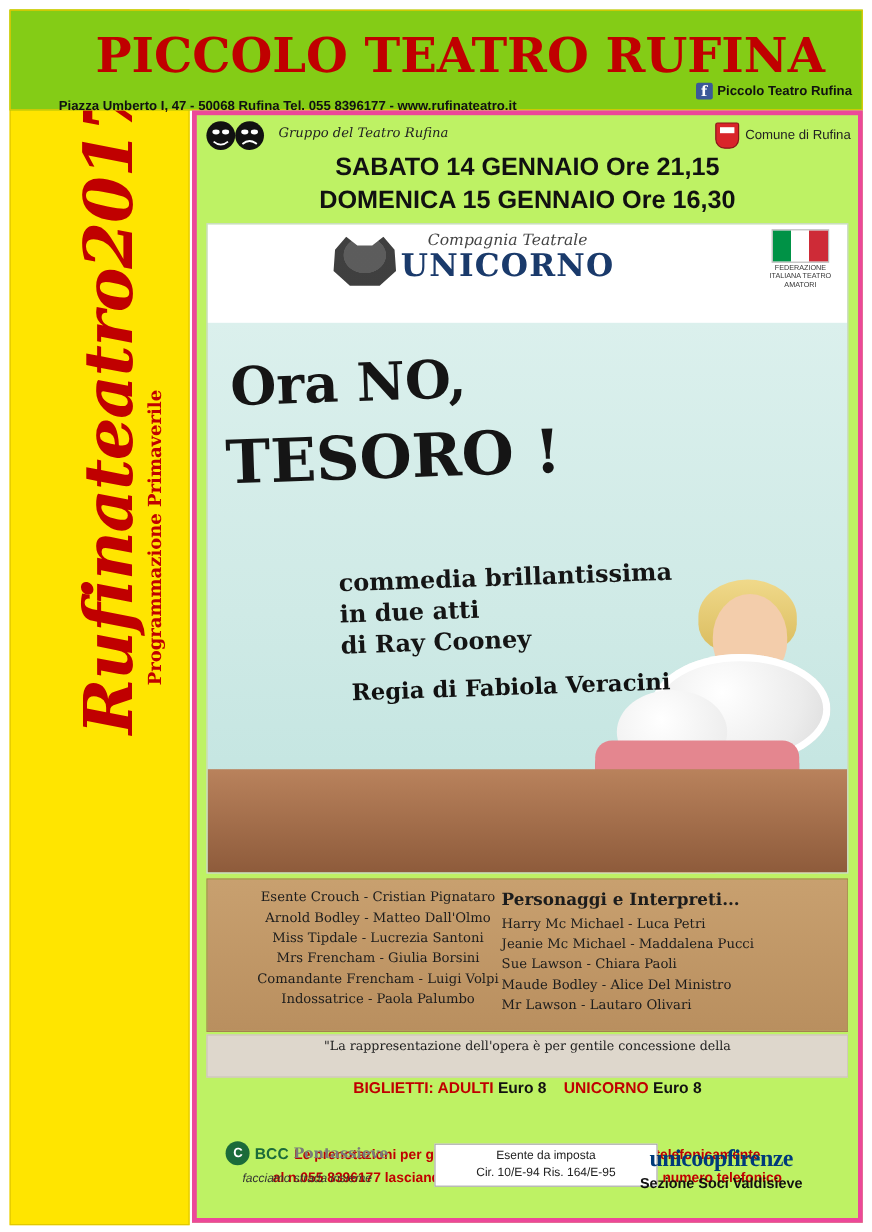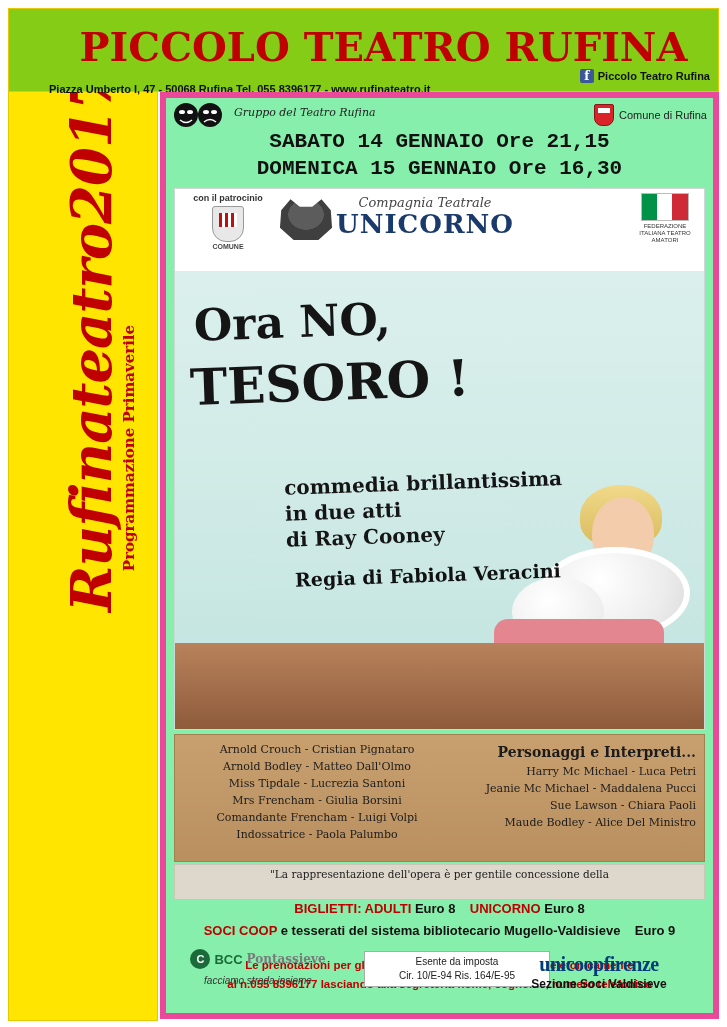--- a/index.html
+++ b/index.html
@@ -75,22 +75,22 @@
     font-size:11px;font-weight:bold;color:#111;
   }
   .fb-ico{
     width:14px;height:14px;background:#3b5998;color:#fff;
     font-family:"DejaVu Serif",serif;font-weight:bold;font-size:12px;
     line-height:14px;text-align:center;border-radius:2px;
   }
   
   .panel{
     position:absolute;left:160px;top:92px;right:8px;bottom:8px;
-    background:#86efac;
-    border:6px solid #ec4899;
+    background:#bef264;
+    border:4px solid #ec4899;
   }
   
   .toprow{
     position:absolute;left:0;right:0;top:2px;height:28px;
   }
   .masks{
     position:absolute;left:6px;top:2px;width:52px;height:26px;
   }
   .gruppo{
     position:absolute;left:68px;top:6px;
@@ -105,21 +105,21 @@
     position:relative;
   }
   .comune-crest:after{
     content:"";position:absolute;left:3px;top:3px;width:12px;height:5px;background:#fff;
   }
   .dates{
     position:absolute;left:0;right:0;top:30px;text-align:center;
   }
   .dates div{
     font-size:21px;font-weight:bold;color:#111;line-height:27px;
-    font-family:Liberation Mono, monospace;
+    font-family:Liberation Sans, sans-serif;
   }
   
   .art{
     position:absolute;left:8px;top:90px;right:8px;height:540px;
     background:linear-gradient(#dff2ef,#cfeae6 60%,#bfe3df);
     border:1px solid #cfd8d6;
     overflow:hidden;
   }
   .art-top{
     position:absolute;left:0;right:0;top:0;height:82px;background:#fff;
@@ -235,21 +235,21 @@
   
   .cast{
     position:absolute;left:8px;top:636px;right:8px;height:126px;
     background:linear-gradient(#c8a06f,#b98f5f);
     border:1px solid #a67f50;
   }
   .cast-left{
     position:absolute;left:8px;top:6px;width:268px;text-align:center;
   }
   .cast-right{
-    position:absolute;right:8px;top:6px;width:280px;text-align:right;
+    position:absolute;right:8px;top:6px;width:280px;text-align:left;
   }
   .cast-line{
     font-family:"DejaVu Serif",serif;font-size:11px;color:#1c1c1c;line-height:17px;white-space:nowrap;
   }
   .cast-head{
     font-family:"DejaVu Serif",serif;font-weight:bold;font-size:14px;color:#1c1c1c;line-height:22px;
   }
   .rights{
     position:absolute;left:8px;top:766px;right:8px;height:32px;
     background:#ded7cc;border:1px solid #cdc5b8;
@@ -337,25 +337,20 @@
       </div>
     </div>
 
     <div class="dates">
       <div>SABATO 14 GENNAIO Ore 21,15</div>
       <div>DOMENICA 15 GENNAIO Ore 16,30</div>
     </div>
 
     <div class="art">
       <div class="art-top">
-        <div class="patrocinio">
-          <div>con il patrocinio</div>
-          <div class="crest"></div>
-          <div class="crest-label">COMUNE</div>
-        </div>
         <div class="tiger"></div>
         <div class="company">
           <div class="c1">Compagnia Teatrale</div>
           <div class="c2">UNICORNO</div>
         </div>
         <div class="fita">
           <div class="fita-flag"></div>
           <div class="fita-txt">FEDERAZIONE ITALIANA TEATRO AMATORI</div>
         </div>
       </div>
@@ -382,53 +377,48 @@
         <div>di Ray Cooney</div>
       </div>
 
       <div class="regia">Regia di Fabiola Veracini</div>
 
       <div class="floor"></div>
     </div>
 
     <div class="cast">
       <div class="cast-left">
-        <div class="cast-line">Arnold Crouch - Cristian Pignataro</div>
+        <div class="cast-line">Esente Crouch - Cristian Pignataro</div>
         <div class="cast-line">Arnold Bodley - Matteo Dall'Olmo</div>
         <div class="cast-line">Miss Tipdale - Lucrezia Santoni</div>
         <div class="cast-line">Mrs Frencham - Giulia Borsini</div>
         <div class="cast-line">Comandante Frencham - Luigi Volpi</div>
         <div class="cast-line">Indossatrice - Paola Palumbo</div>
       </div>
       <div class="cast-right">
         <div class="cast-head">Personaggi e Interpreti...</div>
         <div class="cast-line">Harry Mc Michael  -  Luca Petri</div>
         <div class="cast-line">Jeanie Mc Michael  -  Maddalena Pucci</div>
         <div class="cast-line">Sue Lawson  -  Chiara Paoli</div>
         <div class="cast-line">Maude Bodley  -  Alice Del Ministro</div>
+        <div class="cast-line">Mr Lawson  -  Lautaro Olivari</div>
       </div>
     </div>
 
     <div class="rights">
       <div>"La rappresentazione dell'opera è per gentile concessione della</div>
     </div>
 
     <div class="prices">
       <div class="p-line">
         <span>BIGLIETTI: ADULTI</span>
         <span class="b">Euro 8</span>
         &nbsp;&nbsp;
         <span>UNICORNO</span>
         <span class="b">Euro 8</span>
-      </div>
-      <div class="p-line">
-        <span>SOCI  COOP</span>
-        <span class="b">e tesserati del sistema bibliotecario Mugello-Valdisieve</span>
-        &nbsp;&nbsp;
-        <span class="b">Euro 9</span>
       </div>
     </div>
 
     <div class="info">
       <div>Le prenotazioni per gli spettacoli possono essere fatte telefonicamente</div>
       <div>al n.055 8396177 lasciando alla segreteria nome, cognome, numero telefonico</div>
     </div>
 
     <div class="sponsors">
       <div class="bcc">

